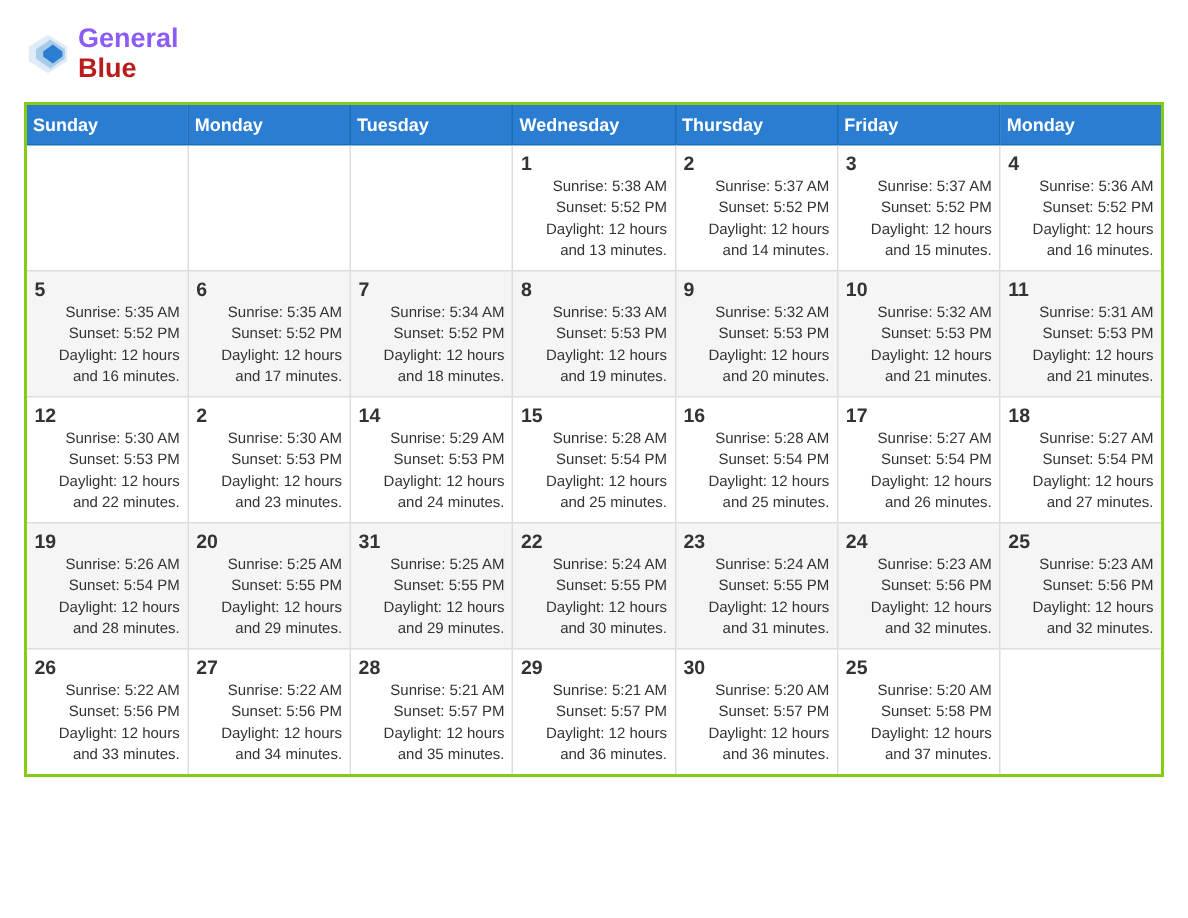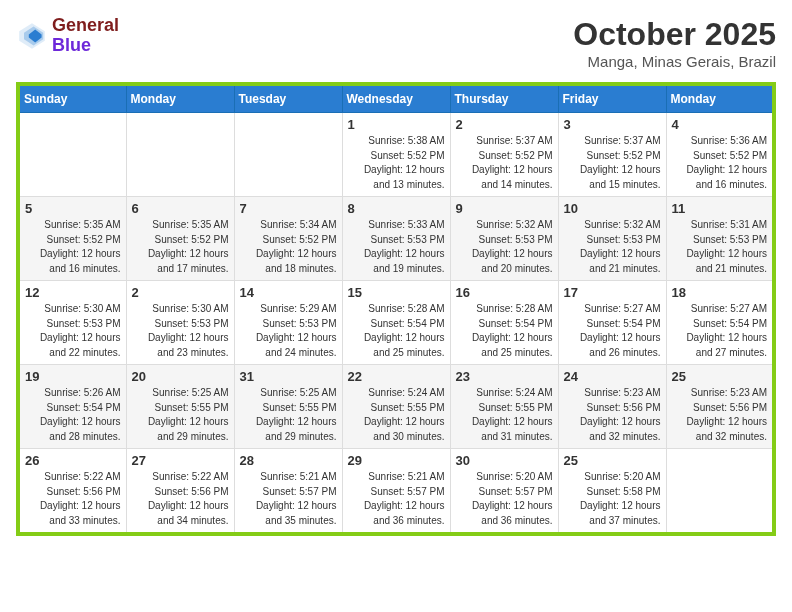--- a/index.html
+++ b/index.html
@@ -21,42 +21,42 @@
       align-items: center;
       gap: 4px;
     }
     .logo-text {
       font-size: 18px;
       font-weight: bold;
       color: #333;
       line-height: 1.1;
     }
     .logo-text span {
-      color: #7f1d1d;
+      color: #8b5cf6;
     }
     .logo-icon {
       width: 32px;
       height: 32px;
     }
     .title-block {
       text-align: right;
     }
     .month-title {
       font-size: 32px;
       font-weight: bold;
       color: #333;
     }
     .location {
       font-size: 15px;
       color: #555;
     }
     .calendar {
       width: 100%;
       border-collapse: collapse;
-      border: 4px solid #84cc16;
+      border: 2px solid #84cc16;
     }
     .calendar th {
       background: #2a7dd1;
       color: #fff;
       font-size: 12px;
       font-weight: bold;
       padding: 6px 4px;
       text-align: left;
       border: 1px solid #1a6eb5;
     }
@@ -93,26 +93,22 @@
 
 <div class="header">
   <div class="logo">
     <svg class="logo-icon" viewBox="0 0 40 40">
       <polygon points="20,4 36,14 36,26 20,36 4,26 4,14" fill="#2a7dd1" opacity="0.15"></polygon>
       <polygon points="22,8 34,16 34,24 22,32 10,24 10,16" fill="#2a7dd1" opacity="0.3"></polygon>
       <polygon points="24,12 32,18 32,22 24,28 16,22 16,18" fill="#2a7dd1"></polygon>
     </svg>
     <div class="logo-text">
       <div><span>General</span></div>
-      <div><span style="color:#6d28d9">Blue</span></div>
+      <div><span style="color:#b91c1c">Blue</span></div>
     </div>
-  </div>
-  <div class="title-block">
-    <div class="month-title">October 2025</div>
-    <div class="location">Manga, Minas Gerais, Brazil</div>
   </div>
 </div>
 
 <table class="calendar">
   <thead>
     <tr>
     <th>Sunday</th>
         <th>Monday</th>
         <th>Tuesday</th>
         <th>Wednesday</th>

